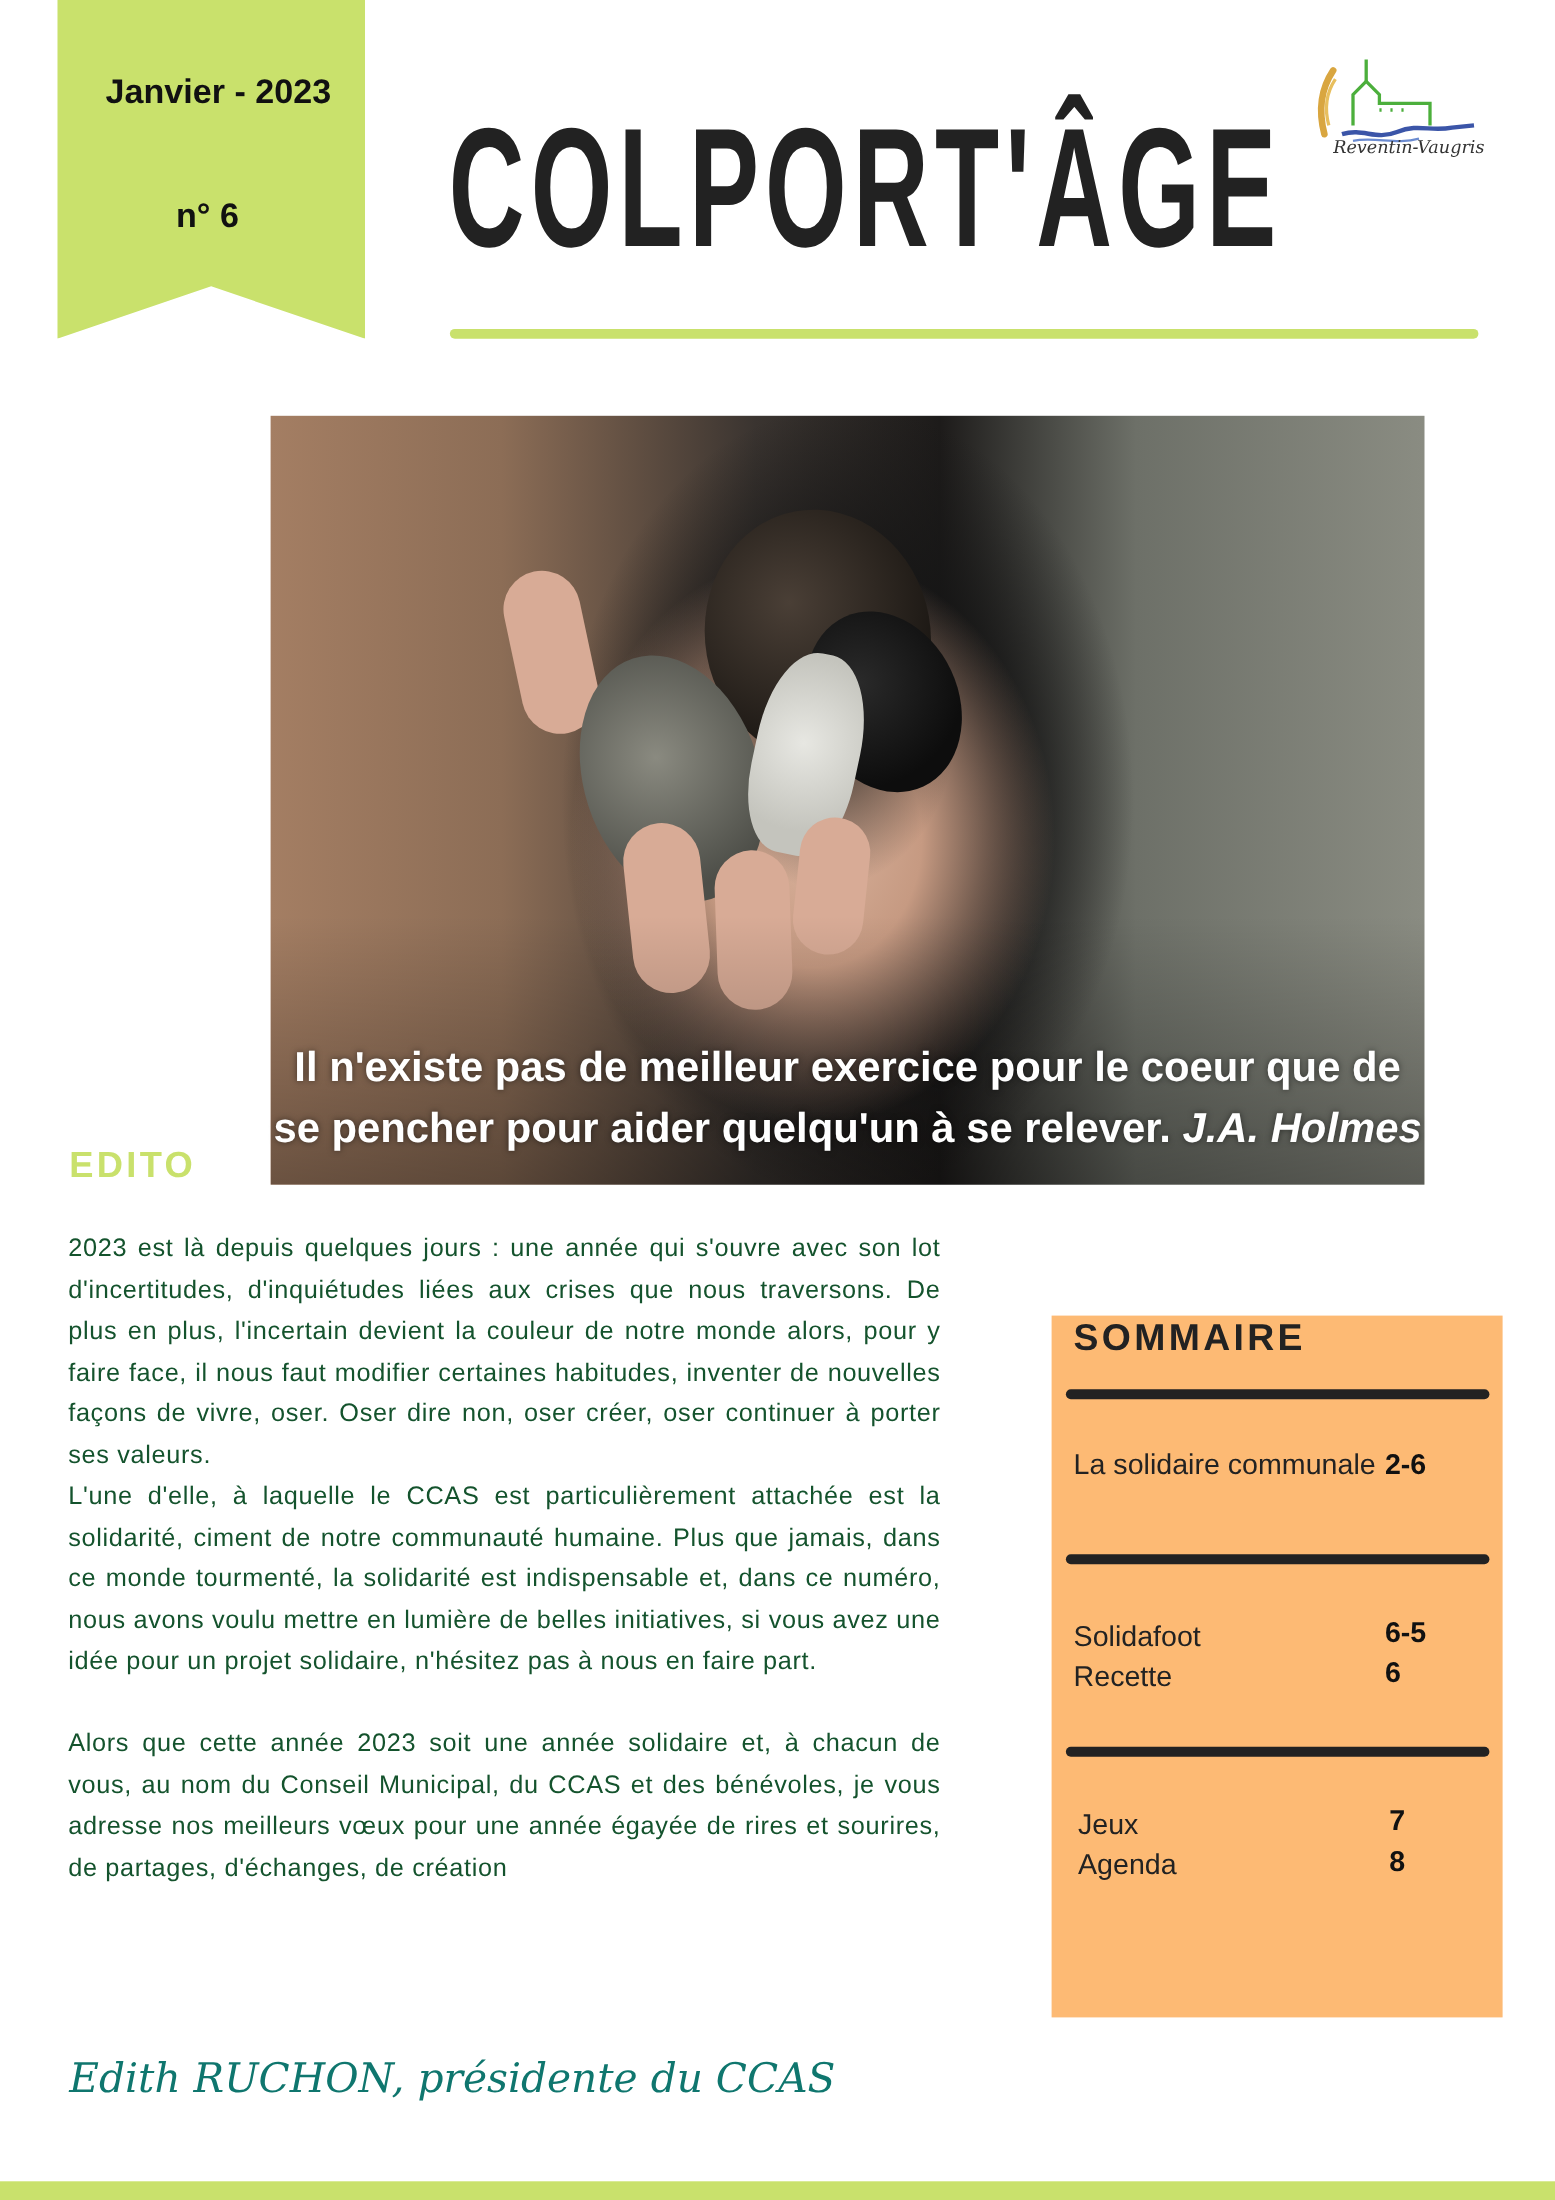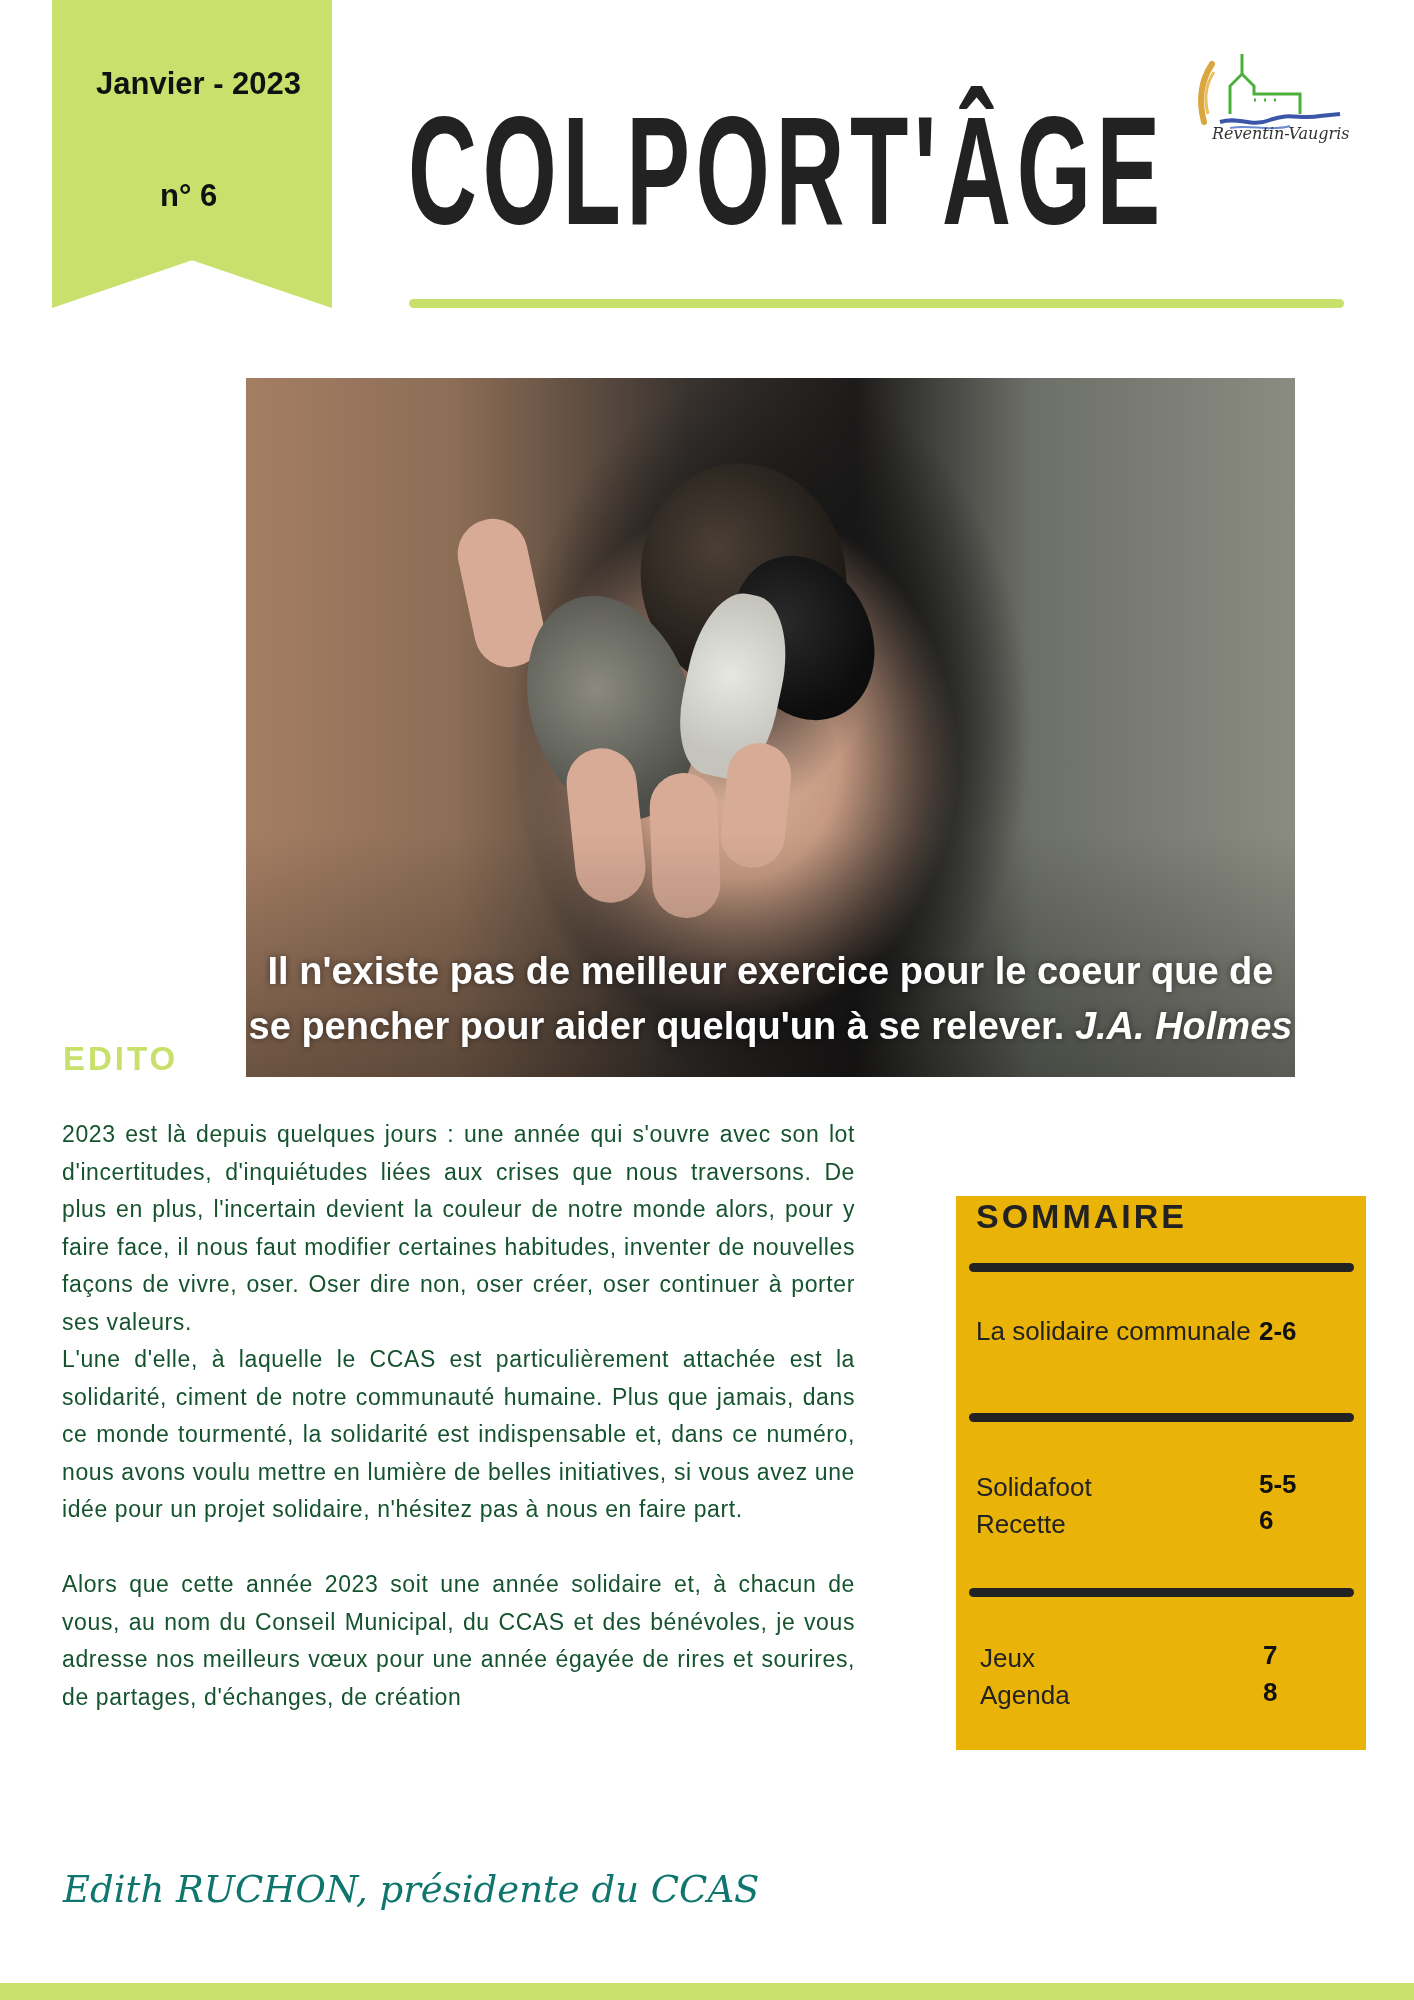--- a/index.html
+++ b/index.html
@@ -90,22 +90,22 @@
   .edito-body p { margin: 0; }
   .edito-body p.gap { margin-top: 37.5px; }
 
   .signature {
     position: absolute; left: 63px; top: 1868px;
     font-family: "DejaVu Serif", serif; font-style: italic; font-size: 37px; color: #0f766e;
     white-space: nowrap;
   }
 
   .sommaire {
-    position: absolute; left: 956px; top: 1196px; width: 410px; height: 554px;
-    background: #eab308;
+    position: absolute; left: 956px; top: 1196px; width: 410px; height: 638px;
+    background: #fdba74;
   }
   .sommaire-title {
     position: absolute; left: 20px; top: 1px;
     font-family: "Liberation Sans", sans-serif; font-weight: bold; font-size: 34px;
     letter-spacing: 3px; color: #222;
   }
   .sommaire-rule {
     position: absolute; left: 13px; width: 385px; height: 9px;
     background: #222; border-radius: 5px;
   }
@@ -179,21 +179,21 @@
 
   <div class="sommaire-item" style="top:120px">
     <span>La solidaire communale</span>
     <span class="page" style="left:283px">2-6</span>
   </div>
 
   <div class="sommaire-rule" style="top:217px"></div>
 
   <div class="sommaire-item" style="top:276px">
     <span>Solidafoot</span>
-    <span class="page" style="left:283px; top:-3px">5-5</span>
+    <span class="page" style="left:283px; top:-3px">6-5</span>
   </div>
   <div class="sommaire-item" style="top:313px">
     <span>Recette</span>
     <span class="page" style="left:283px; top:-4px">6</span>
   </div>
 
   <div class="sommaire-rule" style="top:392px"></div>
 
   <div class="sommaire-item" style="top:447px; left:24px">
     <span>Jeux</span>

